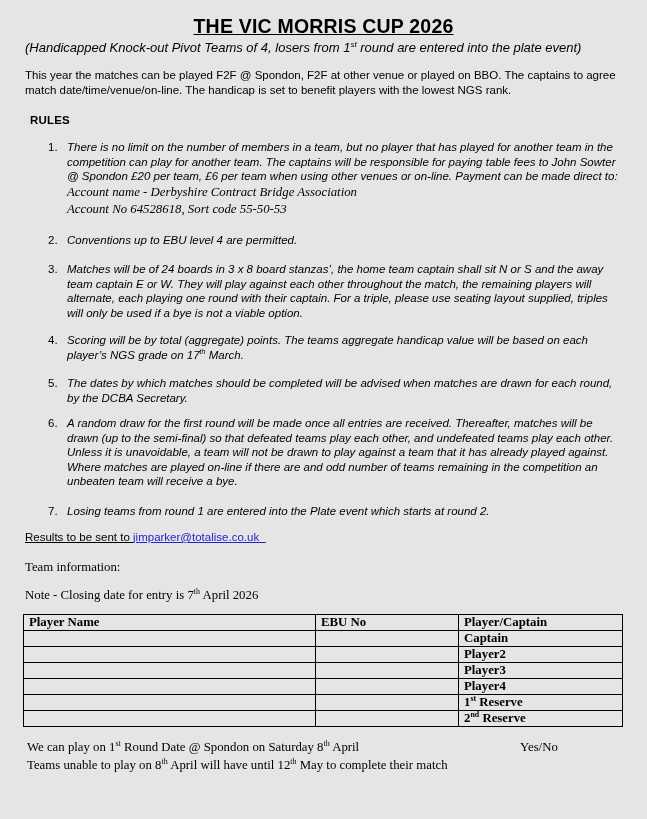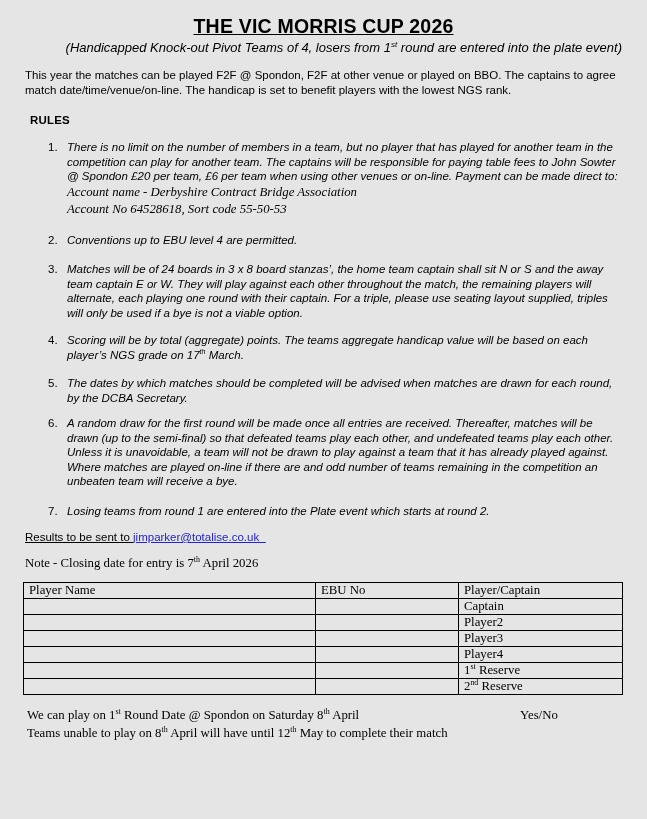--- a/index.html
+++ b/index.html
@@ -19,21 +19,21 @@
   
   .doc-title {
     text-align: center;
     font-size: 19.5px;
     font-weight: bold;
     text-decoration: underline;
     letter-spacing: 0.2px;
   }
   .doc-subtitle {
     margin-top: 2px;
-    text-align: right;
+    text-align: left;
     font-style: italic;
     font-size: 13px;
   }
   
   .intro {
     margin-top: 13px;
     font-size: 11.5px;
     line-height: 14.5px;
   }
   
@@ -109,20 +109,21 @@
   table.entry-table td {
     border: 1px solid #000;
     height: 15.4px;
     font-family: "Liberation Serif", serif;
     font-size: 12.8px;
     line-height: 14px;
     padding: 0 2px 1px 5px;
     vertical-align: middle;
     overflow: hidden;
     white-space: nowrap;
+    font-weight: bold;
   }
   .col-name { width: 292px; }
   .col-ebu  { width: 143px; }
   .col-role { width: 164px; margin-left: 28px; }
   
   .footer {
     margin-top: 12px;
     margin-left: 2px;
     font-family: "Liberation Serif", serif;
     font-size: 12.8px;
@@ -175,20 +176,21 @@
     <div class="rule r7">
       <span class="rule-num">7.</span>
       <div class="rule-text"><span>Losing teams from round 1 are entered into the Plate event which starts at round 2.</span></div>
     </div>
   </div>
 
   <div class="results-line">
     <span class="results-prefix">Results to be sent to </span><span class="email-link" style="color: rgb(35, 35, 206); margin-top: 24px;">jimparker@totalise.co.uk</span>
   </div>
 
+  <div class="team-info">Team information:</div>
 
   <div class="closing-note"><span>Note - Closing date for entry is 7</span><span class="sup">th</span><span> April 2026</span></div>
 
   <table class="entry-table">
     <tbody>
       <tr>
         <td class="col-name">Player Name</td>
         <td class="col-ebu">EBU No</td>
         <td class="col-role">Player/Captain</td>
       </tr>

